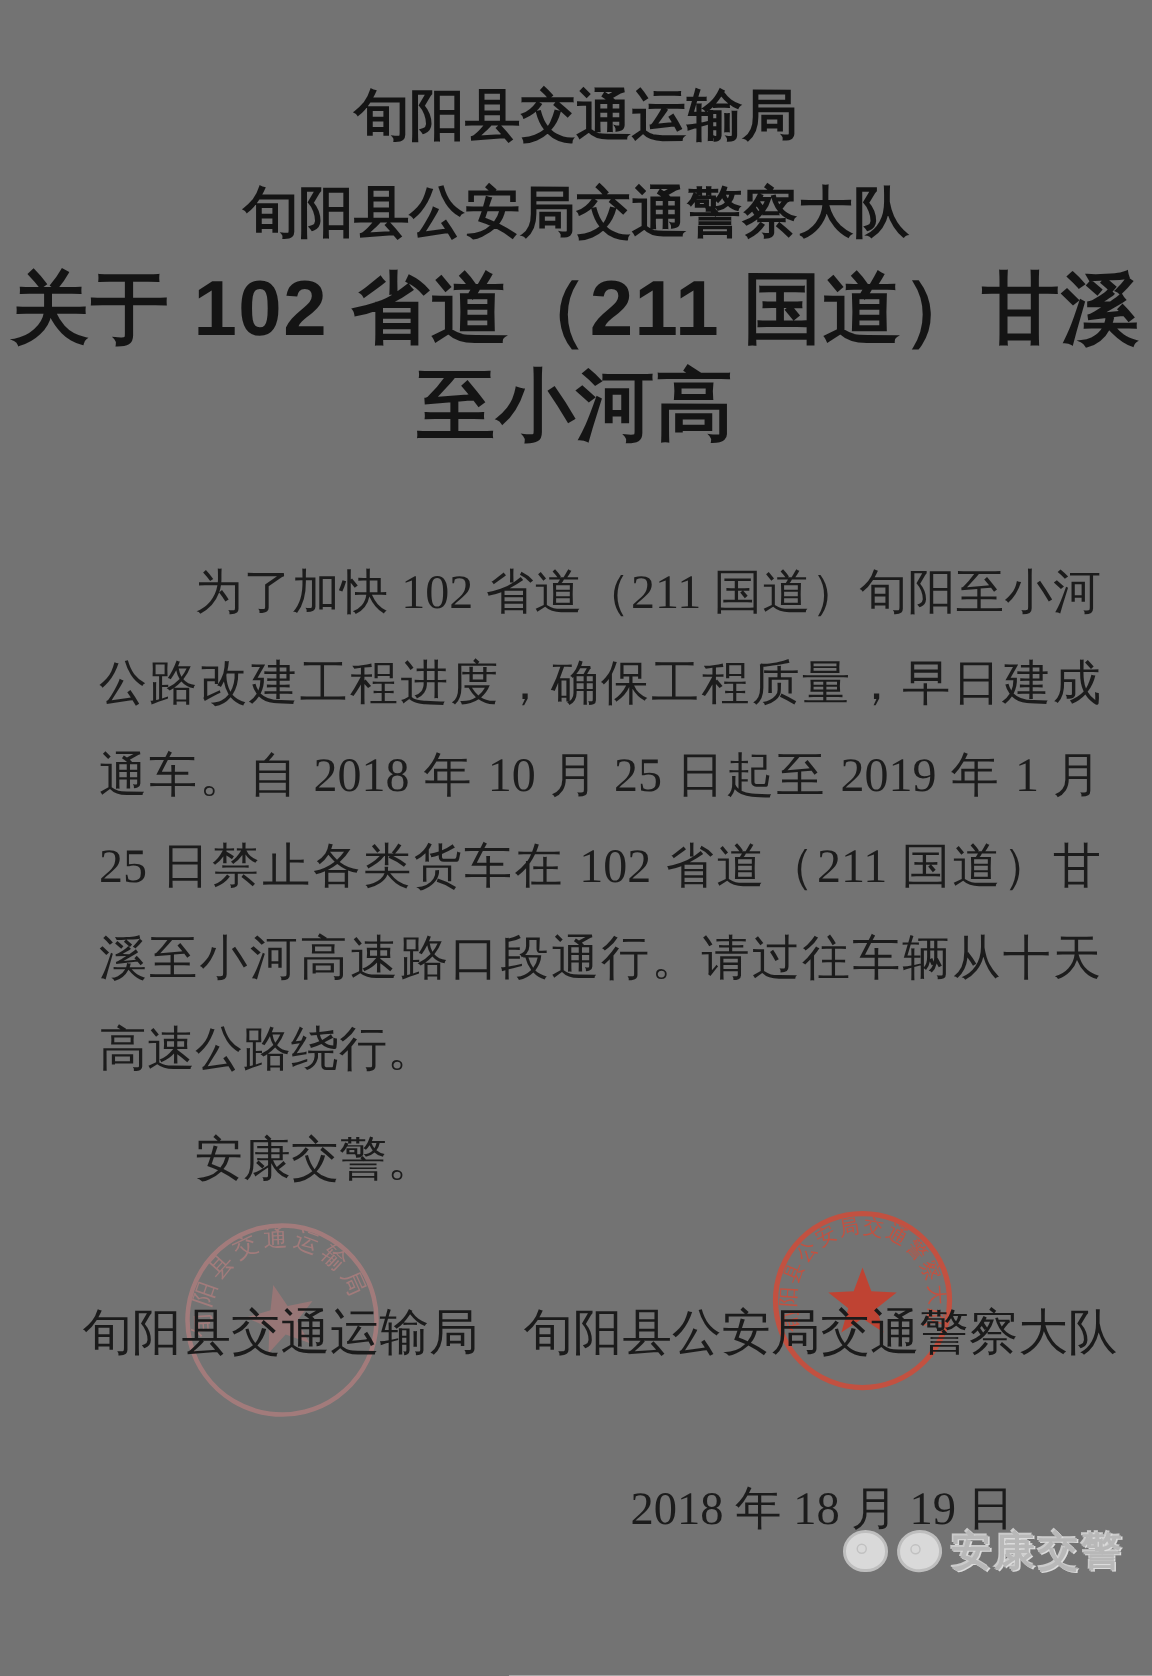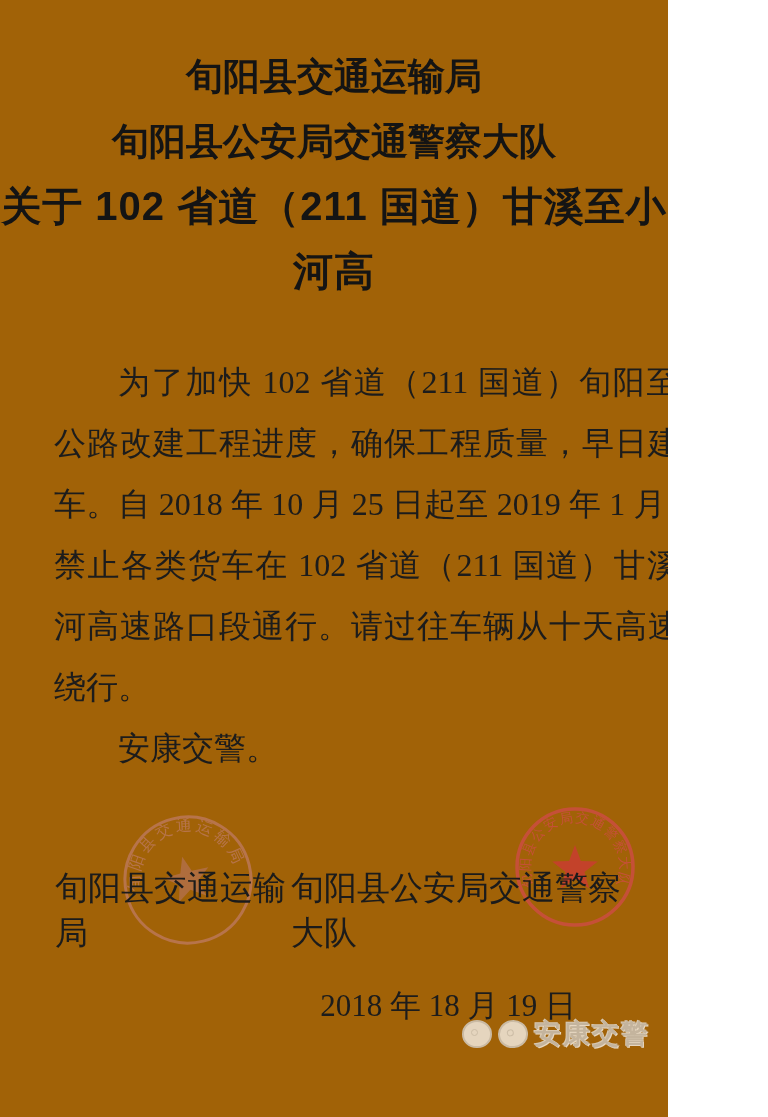--- a/index.html
+++ b/index.html
@@ -1,40 +1,40 @@
 <!DOCTYPE html>
 <html><head>
 <meta charset="utf-8">
 <style>
   html,body{margin:0;padding:0;}
   .page{
     position:relative;
-    width:668px;height:1117px;
-    background:#a16207;
+    width:768px;height:1117px;
+    background:#737373;
     overflow:hidden;
     font-family:"Liberation Serif", serif;
     color:#1d1d1d;
   }
   
   .title-block{
     position:absolute;top:44px;left:0;right:0;
     text-align:center;
     font-family:"Liberation Sans", sans-serif;
     font-weight:700;color:#141414;
   }
   .title-line{height:65px;line-height:65px;}
   .title-line.small{font-size:37px;}
-  .title-line.large{font-size:40px;letter-spacing:1px;}
+  .title-line.large{font-size:52px;letter-spacing:1px;}
   
   .body-block{
     position:absolute;top:352px;left:54px;width:692px;
     font-size:32px;line-height:61px;
     text-align:justify;color:#1c1c1c;
   }
-  .body-block p{margin:0;text-indent:2em;}
+  .body-block p{margin:12px;text-indent:2em;}
   
   .signature-row{
     position:absolute;top:866px;left:55px;right:23px;
     display:flex;justify-content:space-between;align-items:baseline;
     z-index:2;
     font-size:33px;color:#1b1b1b;letter-spacing:0px;
   }
   .seal{position:absolute;z-index:1;pointer-events:none;}
   .seal-left{left:113px;top:805px;width:150px;height:150px;opacity:0.55;}
   .seal-right{left:505px;top:797px;width:140px;height:140px;opacity:0.92;}

